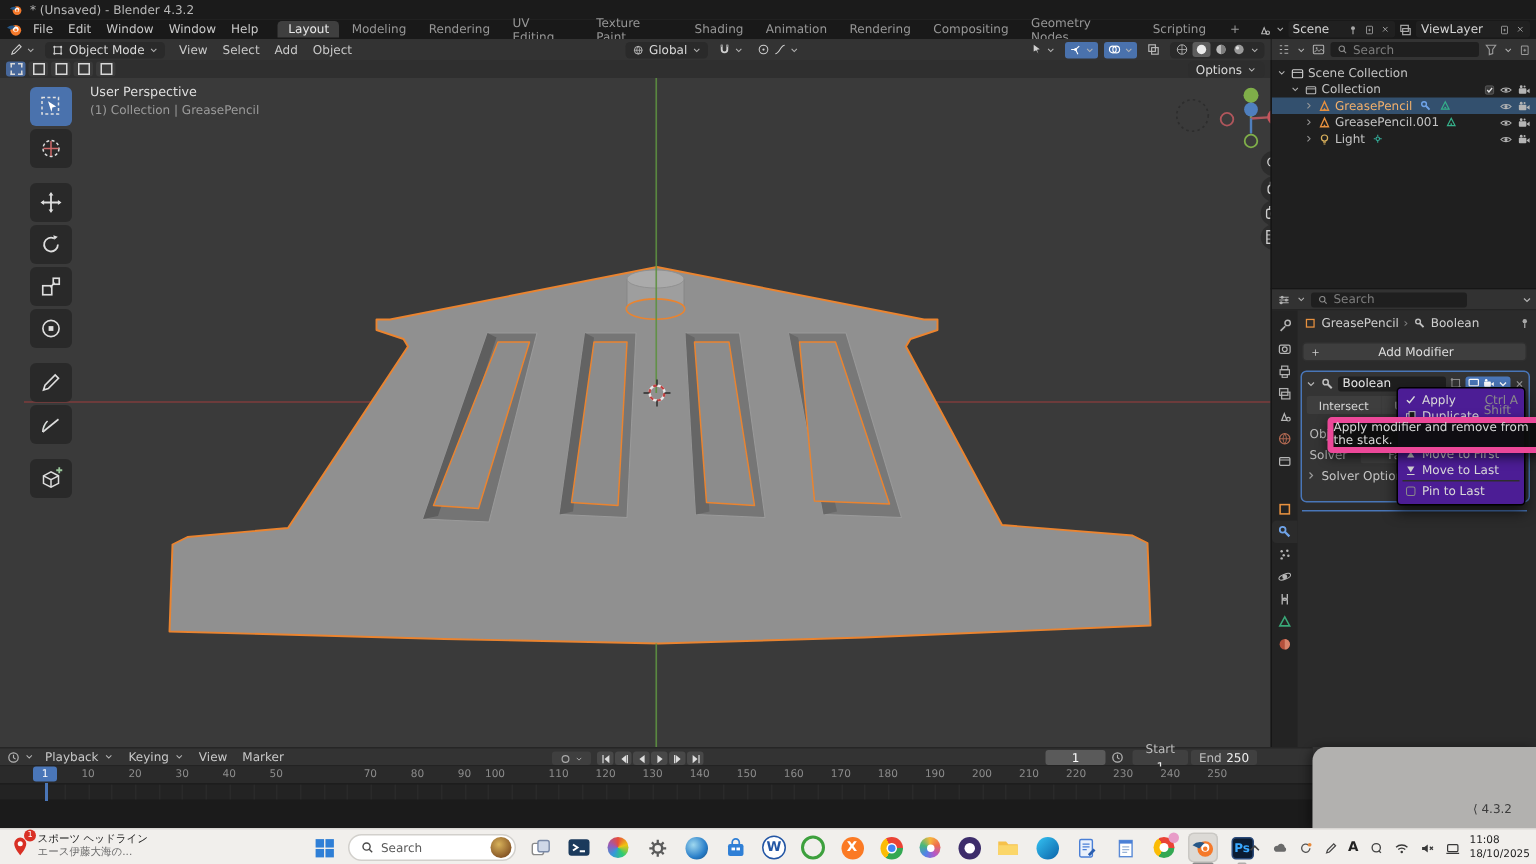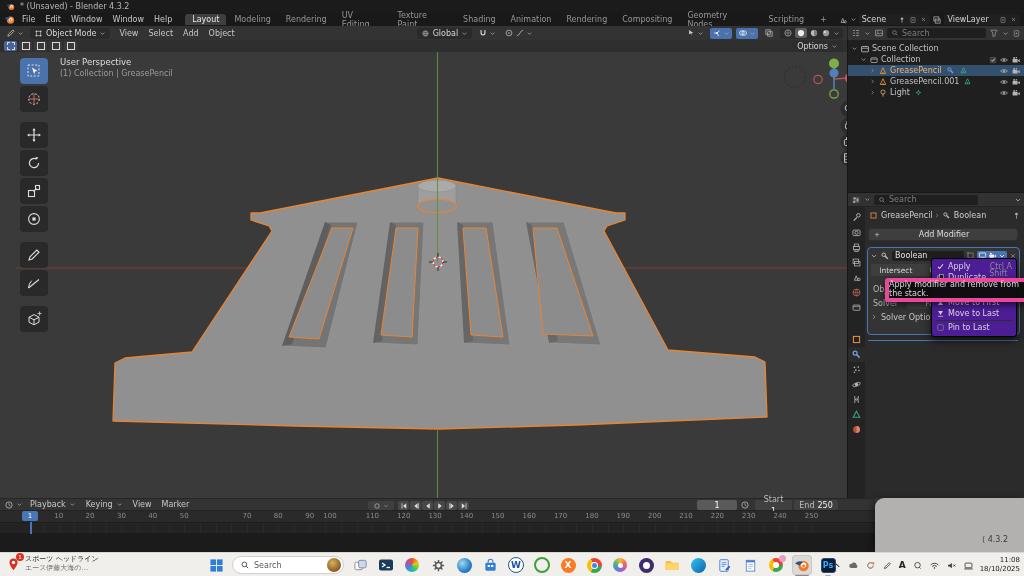--- a/index.html
+++ b/index.html
@@ -102,21 +102,21 @@
   #widget-ico{position:relative;width:16px;height:16px;}
   #widget-badge{position:absolute;right:-3px;top:-3px;width:8px;height:8px;border-radius:50%;background:#d93025;color:#fff;font-size:5.5px;display:flex;align-items:center;justify-content:center;}
   #apps{left:206px;top:2px;gap:6px;}
   .app{width:20px;height:20px;border-radius:4px;display:flex;align-items:center;justify-content:center;position:relative;}
   .app.active{background:#dcdad6;box-shadow:inset 0 0 0 1px #cac8c4;}
   .app.active::after{content:"";position:absolute;bottom:-2px;left:3px;width:14px;height:2px;border-radius:1px;background:#8a8a8a;}
   .app.dash::after{content:"";position:absolute;bottom:-2px;left:7px;width:6px;height:2px;border-radius:1px;background:#b0aeab;}
   #searchpill{width:112px;height:18px;border-radius:9px;background:#fff;border:1px solid #d2d0cc;display:flex;align-items:center;gap:4px;padding:0 2px 0 7px;box-sizing:border-box;color:#5a5a5a;}
   #searchpill .bimg{margin-left:auto;width:14px;height:14px;border-radius:50%;background:radial-gradient(circle at 40% 35%,#d8b25a,#8a5a28 70%,#5c3a16);}
   #tray{right:4px;top:2px;gap:6px;position:absolute;display:flex;align-items:center;height:20px;}
-  #clockblock{text-align:right;color:#222;font-size:7px;line-height:9px;}
+  #clockblock{text-align:left;color:#222;font-size:7px;line-height:9px;}
   .circle{border-radius:50%;}
 </style>
 </head>
 <body>
 
 <div id="app">
 
   <div id="titlebar" class="abs flex">
     <span class="ico">
         <svg width="9" height="9" viewBox="0 0 16 16">

